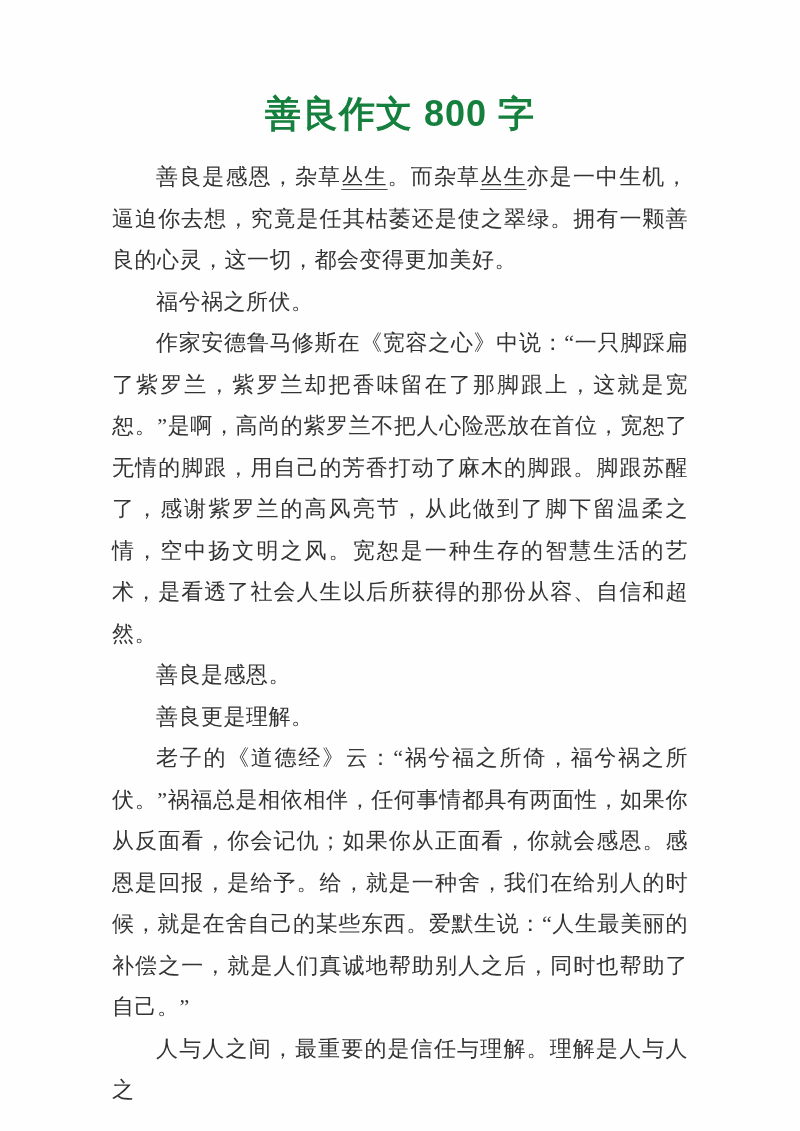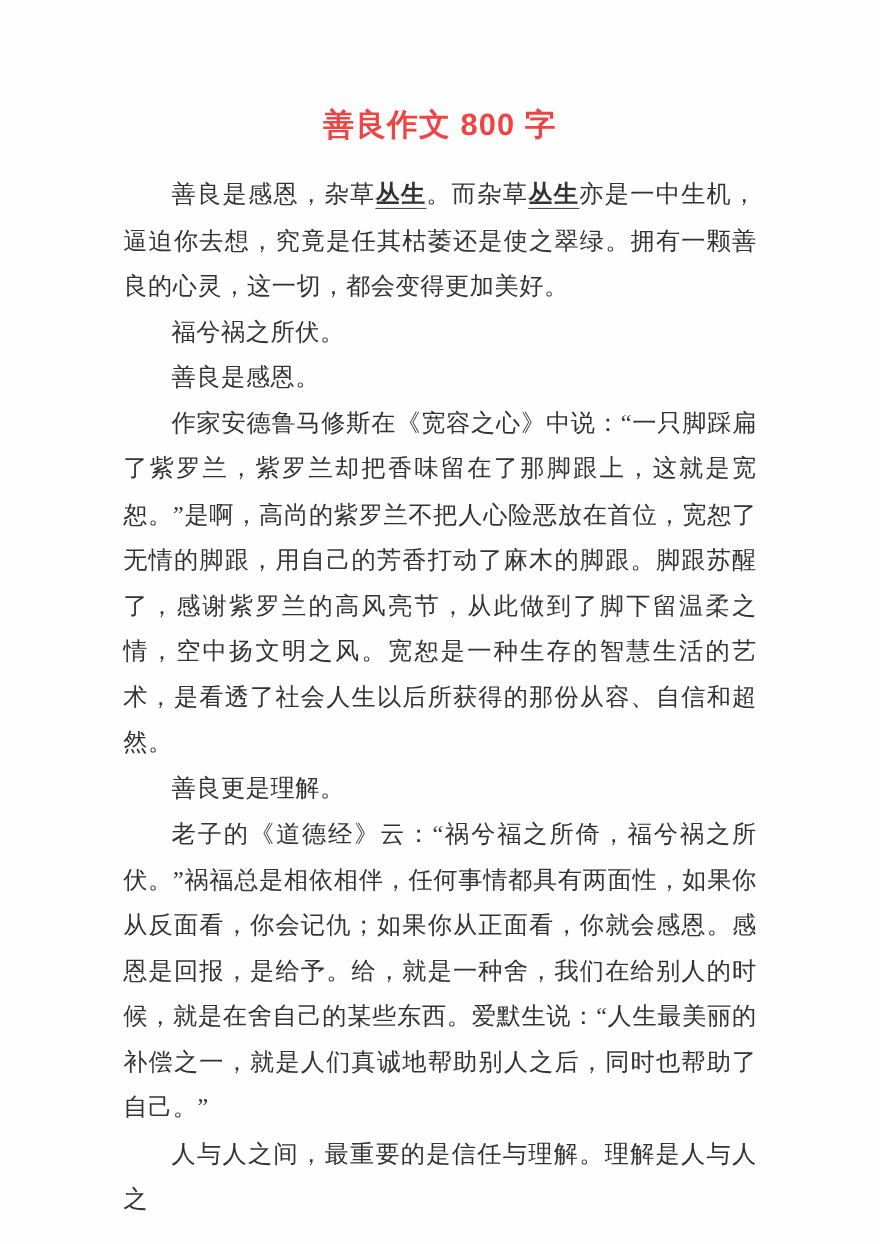--- a/index.html
+++ b/index.html
@@ -20,52 +20,51 @@
     left: 0;
     width: 800px;
     height: 1131px;
     background: #fefefe;
     box-sizing: border-box;
     padding: 92px 112px 0 112px;
   }
   .doc-title {
     font-family: "Liberation Sans", "DejaVu Sans", sans-serif;
     font-weight: 700;
-    font-size: 28px;
+    font-size: 36px;
     line-height: 44px;
-    color: #ef4444;
+    color: #15803d;
     text-align: center;
     margin: 0 0 20px 0;
     letter-spacing: 1px;
   }
   .essay-body p.para {
     margin: 0;
     font-size: 22px;
     line-height: 41.5px;
     color: #333333;
     text-align: justify;
     text-indent: 2em;
     letter-spacing: 0.5px;
   }
   .essay-body p.para span { color: inherit; }
   .u {
     text-decoration: underline;
     text-decoration-color: #4a4a4a;
     text-decoration-thickness: 1px;
     text-underline-offset: 5px;
-    font-weight: bold;
   }
 </style>
 </head>
 <body>
 
 <div class="page">
   <h1 class="doc-title">善良作文 800 字</h1>
   <div class="essay-body">
       <p class="para"><span>善良是感恩，杂草</span><span class="u">丛生</span><span>。而杂草</span><span class="u">丛生</span><span>亦是一中生机，逼迫你去想，究竟是任其枯萎还是使之翠绿。拥有一颗善良的心灵，这一切，都会变得更加美好。</span></p>
       <p class="para"><span>福兮祸之所伏。</span></p>
+      <p class="para"><span>作家安德鲁马修斯在《宽容之心》中说：“一只脚踩扁了紫罗兰，紫罗兰却把香味留在了那脚跟上，这就是宽恕。”是啊，高尚的紫罗兰不把人心险恶放在首位，宽恕了无情的脚跟，用自己的芳香打动了麻木的脚跟。脚跟苏醒了，感谢紫罗兰的高风亮节，从此做到了脚下留温柔之情，空中扬文明之风。宽恕是一种生存的智慧生活的艺术，是看透了社会人生以后所获得的那份从容、自信和超然。</span></p>
       <p class="para"><span>善良是感恩。</span></p>
-      <p class="para"><span>作家安德鲁马修斯在《宽容之心》中说：“一只脚踩扁了紫罗兰，紫罗兰却把香味留在了那脚跟上，这就是宽恕。”是啊，高尚的紫罗兰不把人心险恶放在首位，宽恕了无情的脚跟，用自己的芳香打动了麻木的脚跟。脚跟苏醒了，感谢紫罗兰的高风亮节，从此做到了脚下留温柔之情，空中扬文明之风。宽恕是一种生存的智慧生活的艺术，是看透了社会人生以后所获得的那份从容、自信和超然。</span></p>
       <p class="para"><span>善良更是理解。</span></p>
       <p class="para"><span>老子的《道德经》云：“祸兮福之所倚，福兮祸之所伏。”祸福总是相依相伴，任何事情都具有两面性，如果你从反面看，你会记仇；如果你从正面看，你就会感恩。感恩是回报，是给予。给，就是一种舍，我们在给别人的时候，就是在舍自己的某些东西。爱默生说：“人生最美丽的补偿之一，就是人们真诚地帮助别人之后，同时也帮助了自己。”</span></p>
       <p class="para"><span>人与人之间，最重要的是信任与理解。理解是人与人之</span></p>
     </div>
 </div>
 
 </body></html>

